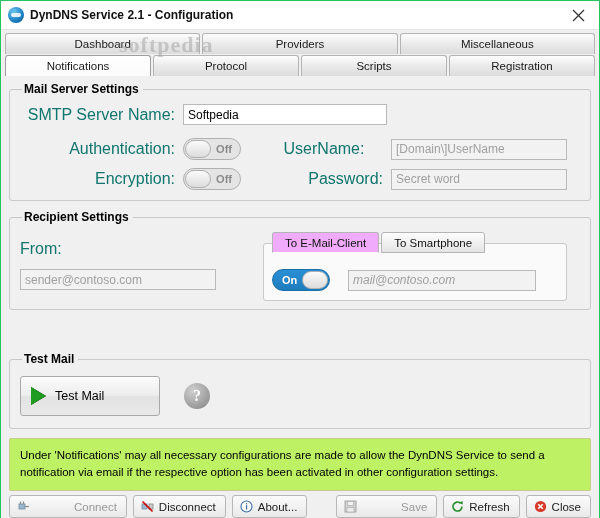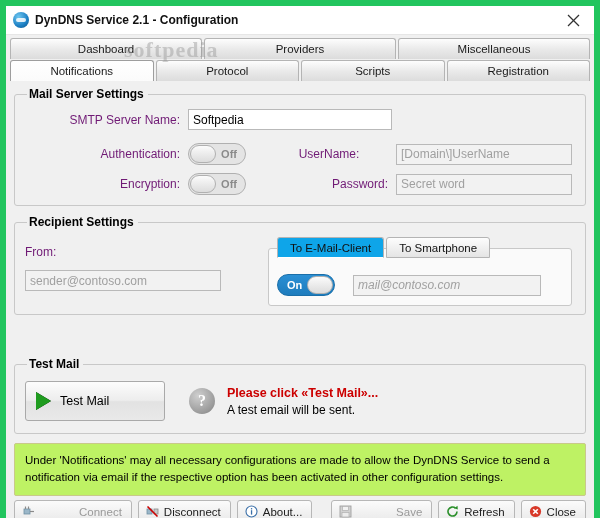--- a/index.html
+++ b/index.html
@@ -12,21 +12,21 @@
     background: #f0f0f0;
     font-family: "Liberation Sans", sans-serif;
     font-size: 12px;
     color: #000;
     overflow: hidden;
   }
   .window {
     width: 600px;
     height: 518px;
     background: #f0f0f0;
-    border: 6px solid #22c55e;
+    border: 1px solid #22c55e;
     box-sizing: border-box;
     position: relative;
     display: flex;
     flex-direction: column;
   }
   
   .titlebar {
     height: 28px;
     background: #ffffff;
     display: flex;
@@ -135,22 +135,22 @@
     font-weight: bold;
     color: #000;
     padding: 0 4px 0 2px;
     margin-left: 2px;
   }
   .row {
     display: flex;
     align-items: center;
   }
   .lbl {
-    font-size: 12px;
-    color: #701a75;
+    font-size: 16px;
+    color: #0f766e;
     text-align: right;
     white-space: nowrap;
   }
   input.tb {
     border: 1px solid #b9b9b9;
     background: #fff;
     height: 21px;
     box-sizing: border-box;
     font-family: "Liberation Sans", sans-serif;
     font-size: 12px;
@@ -223,21 +223,21 @@
     align-items: center;
     justify-content: center;
     padding: 0 12px;
     font-size: 11.5px;
     background: linear-gradient(to bottom, #fdfdfd, #e4e4e4);
     box-sizing: border-box;
     margin-right: 2px;
     color: #111;
   }
   .inner-tab.active {
-    background: #0ea5e9;
+    background: #f0abfc;
     border-bottom-color: #fff;
   }
 
   
   .testmail-btn {
     width: 140px;
     height: 40px;
     border: 1px solid #a9a9a9;
     border-radius: 3px;
     background: linear-gradient(to bottom, #fcfcfc 0%, #ededed 48%, #e2e2e2 52%, #e9e9e9 100%);
@@ -423,24 +423,20 @@
     </fieldset>
 
     <fieldset class="group" style="padding-bottom:12px;margin-top:42px;">
       <legend>Test Mail</legend>
       <div class="row" style="margin-top:4px;">
         <div class="testmail-btn">
           <div class="play-tri"></div>
           <span>Test Mail</span>
         </div>
         <div class="qmark" style="margin-left:24px;">?</div>
-        <div style="margin-left:12px;">
-          <div class="warn-red">Please click «Test Mail»...</div>
-          <div class="warn-sub" style="margin-top:3px;">A test email will be sent.</div>
-        </div>
       </div>
     </fieldset>
   </div>
 
   <div class="infoband">
     <span>Under 'Notifications' may all necessary configurations are made to allow the DynDNS Service to send a notification via email if the respective option has been activated in other configuration settings.</span>
   </div>
 
   <div class="statusbar">
     <div class="sbtn dis">

